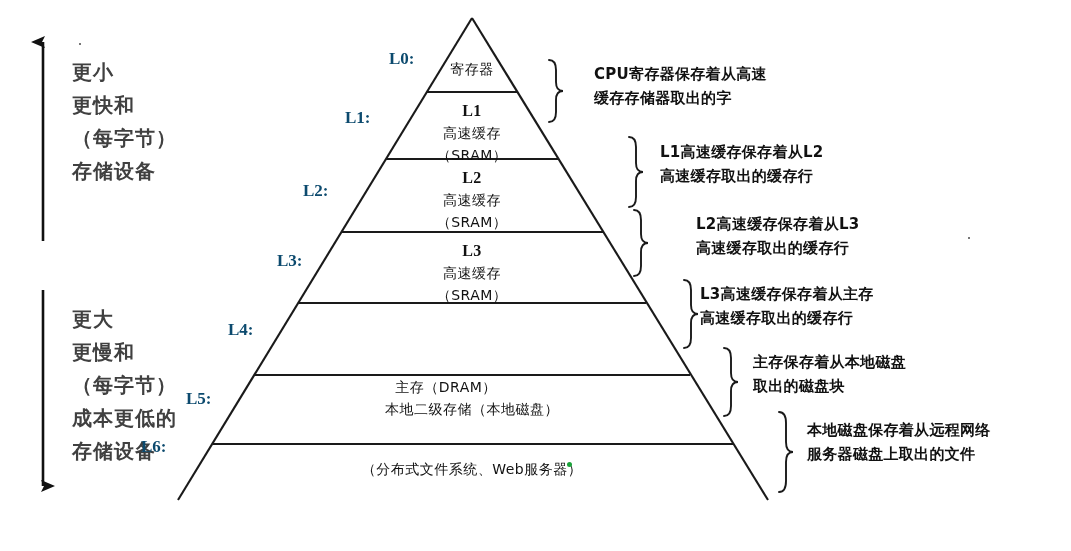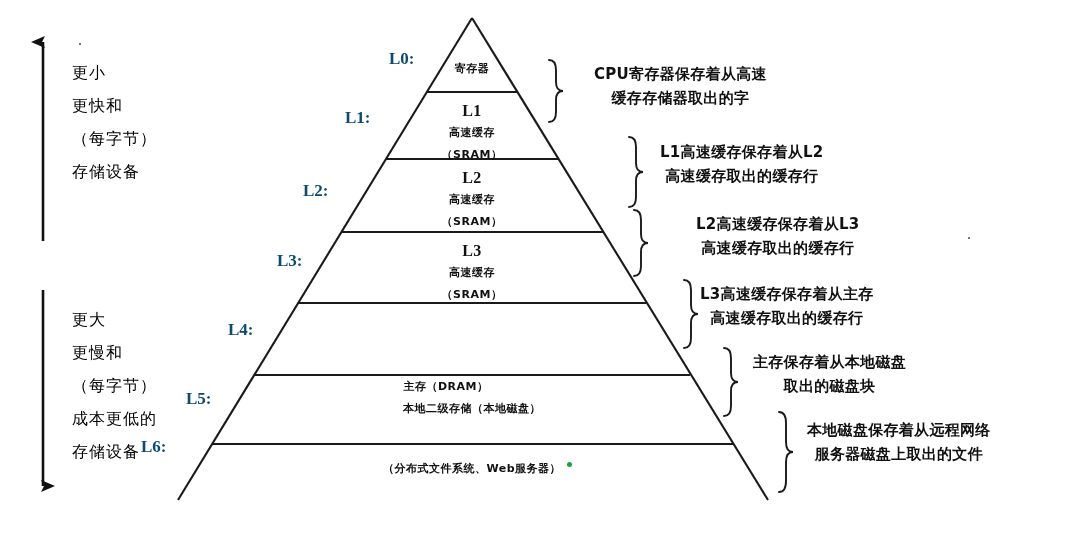--- a/index.html
+++ b/index.html
@@ -10,25 +10,25 @@
     color:#111111;
     overflow:hidden;
     position:relative;
   }
   #stage{position:absolute;left:0;top:0;width:1071px;height:551px;}
   svg#art{position:absolute;left:0;top:0;width:1071px;height:551px;}
 
   
   .sidecol{position:absolute;width:170px;}
   .sidecol .line{
-    font-size:16px;line-height:33px;
+    font-size:20px;line-height:33px;
     font-family:"DejaVu Sans", sans-serif;
-    font-weight:400;
+    font-weight:700;
     letter-spacing:1px;
-    color:#000000;
+    color:#404040;
     white-space:nowrap;
   }
 
   
   .lvl{
     position:absolute;
     font-size:17px;
     font-weight:700;
     font-family:"Liberation Serif", serif;
     color:#0c4a6e;
@@ -39,35 +39,34 @@
   .tier{
     position:absolute;
     text-align:center;
     transform:translateX(-50%);
     line-height:22px;
     color:#111;
     white-space:nowrap;
   }
   .tier .cn{
     font-family:"DejaVu Sans", sans-serif;
-    font-weight:700;
-    font-size:11px;
+    font-weight:400;
+    font-size:14px;
     letter-spacing:.5px;
   }
   .tier .en{
     font-family:"Liberation Serif", serif;
     font-weight:700;
     font-size:16px;
     letter-spacing:.5px;
   }
 
   
   .anno{
     position:absolute;
-    text-align:center;
     line-height:24px;
     color:#111;
     white-space:nowrap;
     font-family:"DejaVu Sans", sans-serif;
     font-weight:600;
     font-size:15px;
     letter-spacing:.3px;
   }
 
   .dot{position:absolute;width:5px;height:5px;border-radius:50%;}

